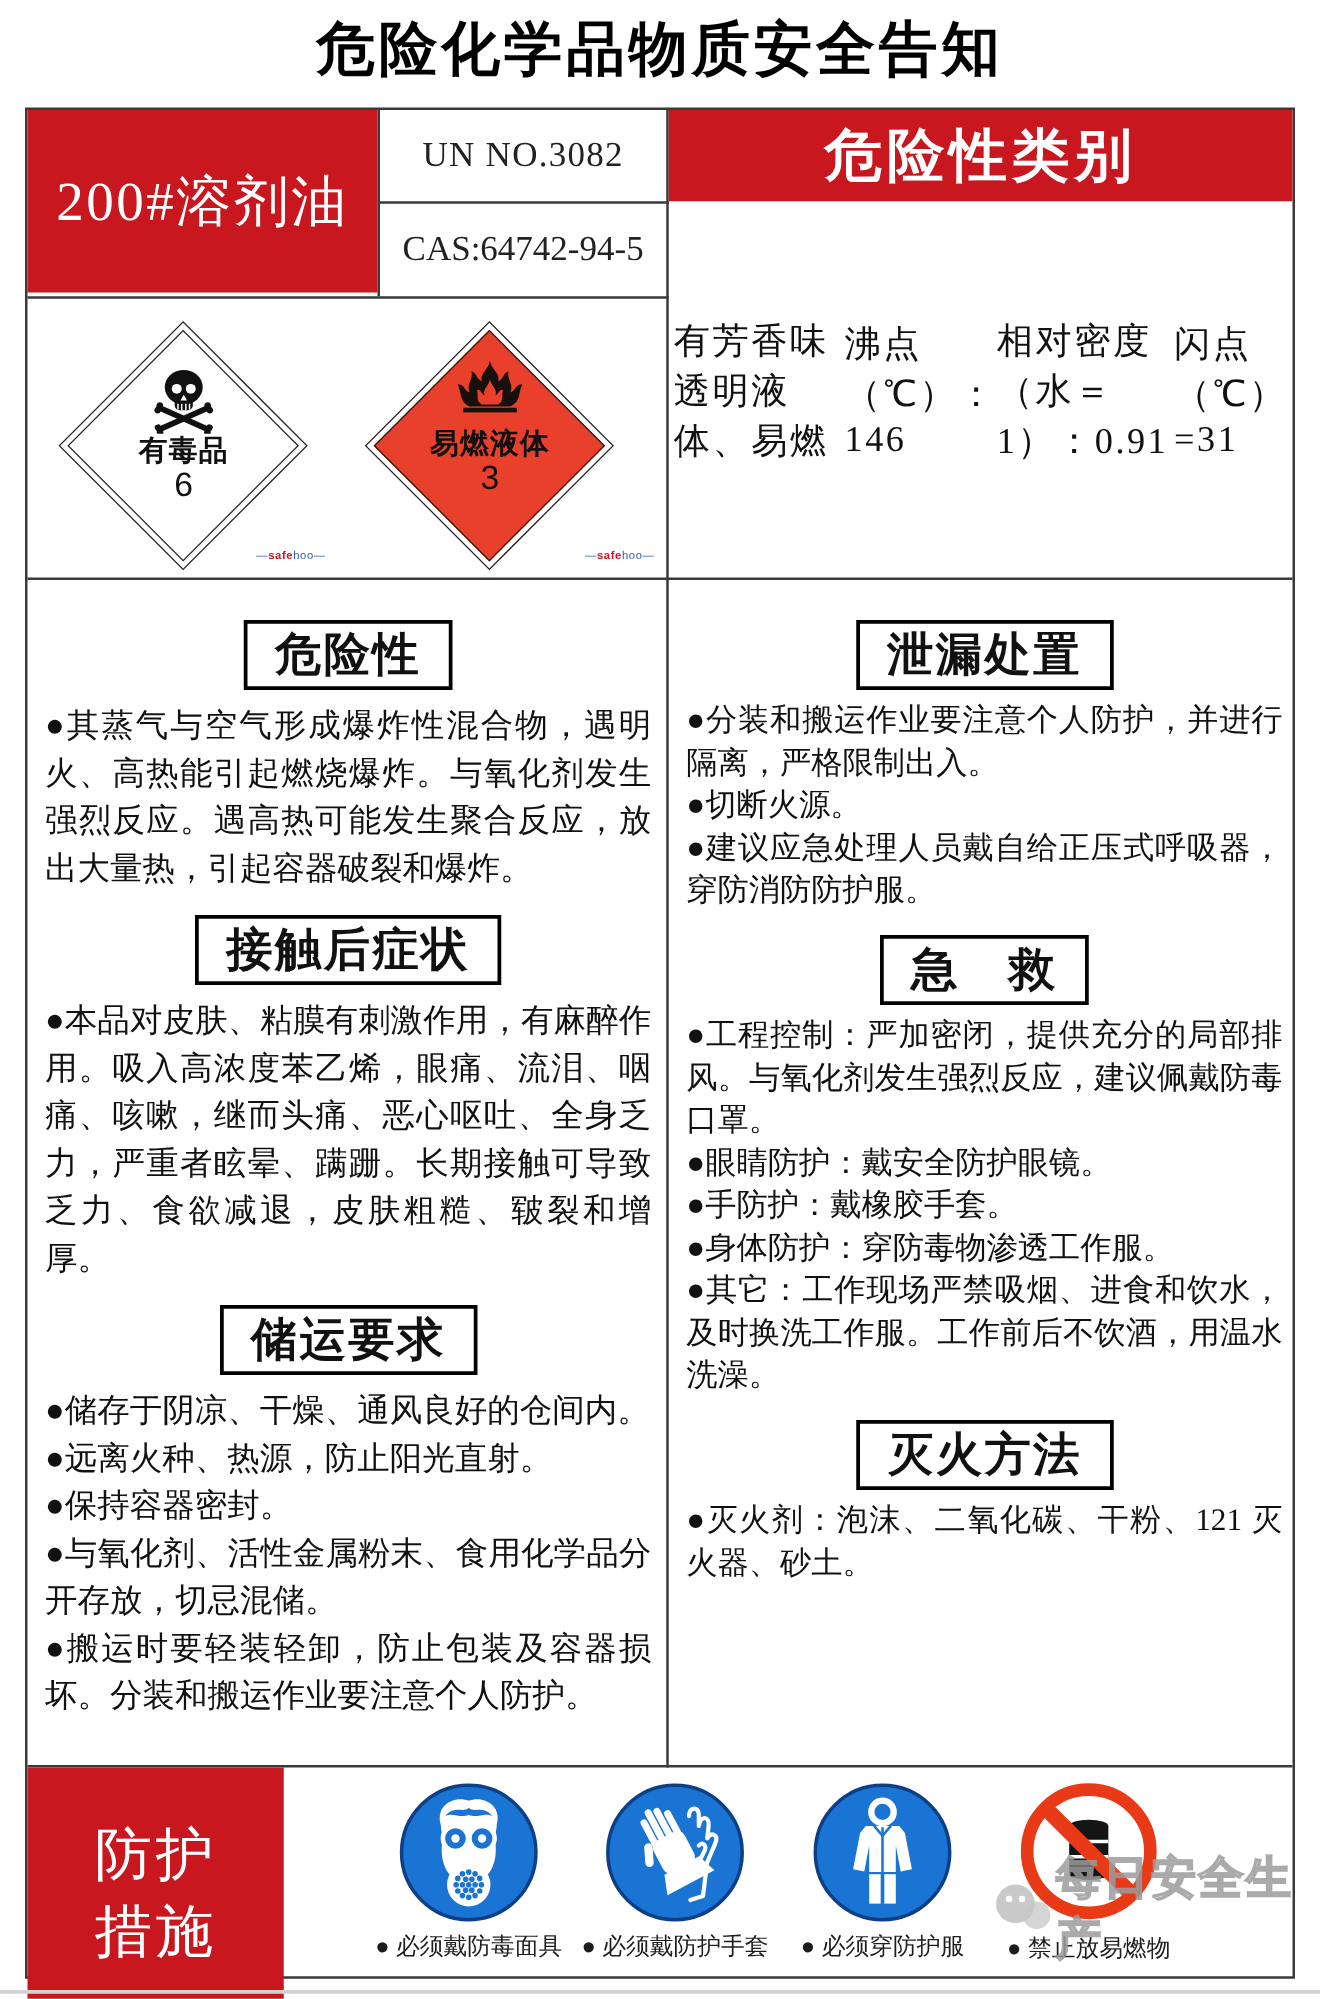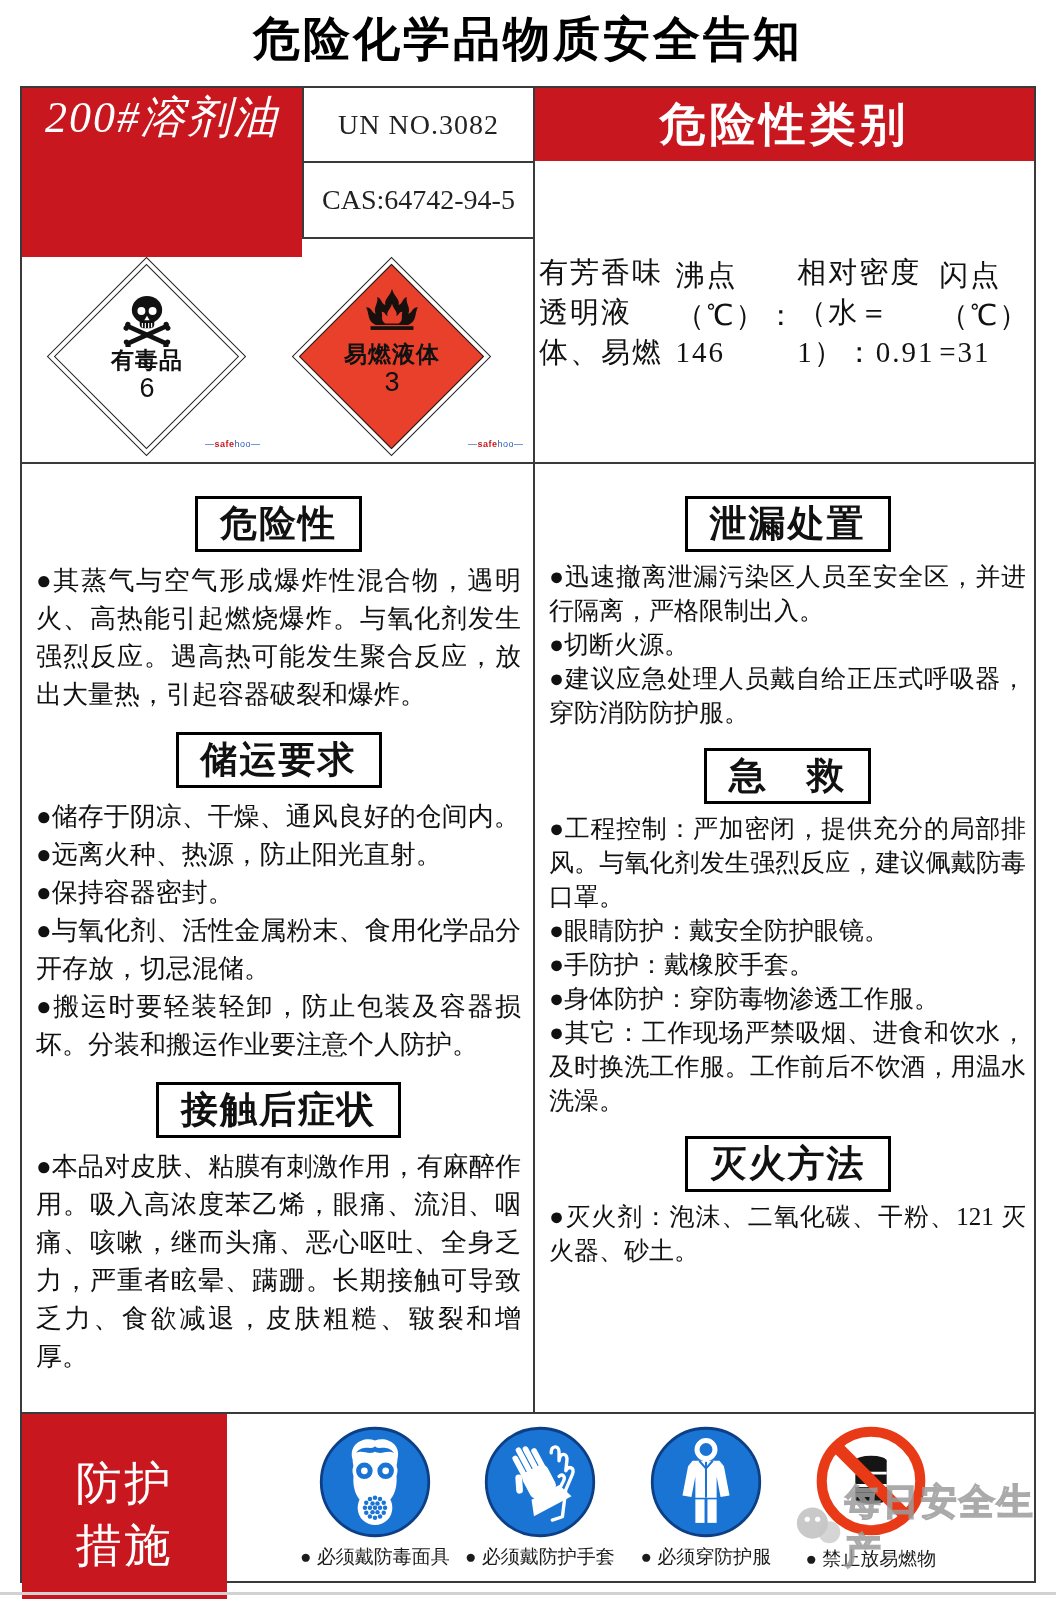--- a/index.html
+++ b/index.html
@@ -14,23 +14,23 @@
     font-weight:bold; font-size:47px; letter-spacing:3px; color:#000;
   }
   .table {
     position:absolute; left:20px; top:86px; width:1016px; height:1497px;
     border:2px solid #3a3a3a; background:#fff;
   }
   .line { position:absolute; background:#3a3a3a; }
   .red-cell { background:#c8171e; color:#fff; }
   
   .product-cell {
-    position:absolute; left:0; top:0; width:280px; height:169px;
-    display:flex; justify-content:center;
-    font-size:44px; font-style:italic; letter-spacing:2px;
+    position:absolute; left:0; top:0; width:280px; height:146px;
+    display:flex; align-items:center; justify-content:center;
+    font-size:44px; letter-spacing:2px;
   }
   .un-cell, .cas-cell {
     position:absolute; left:282px; width:229px; display:flex;
     align-items:center; justify-content:center; font-size:28px; color:#222;
   }
   .un-cell { top:0; height:73px; letter-spacing:1px; }
   .cas-cell { top:75px; height:74px; }
   .hazard-class-title {
     position:absolute; left:513px; top:0; width:499px; height:73px;
     display:flex; align-items:center; justify-content:center;
@@ -199,37 +199,37 @@
     </div>
   </div>
   <div class="safehoo" style="left:446px; top:351px;">—<b>safe</b>hoo—</div>
 
   <div class="col col-left">
     <div class="sec">
       <div class="sec-head-row"><span class="sec-head">危险性</span></div>
       <p>●其蒸气与空气形成爆炸性混合物，遇明火、高热能引起燃烧爆炸。与氧化剂发生强烈反应。遇高热可能发生聚合反应，放出大量热，引起容器破裂和爆炸。</p>
     </div>
     <div class="sec">
+      <div class="sec-head-row"><span class="sec-head">接触后症状</span></div>
+      <p>●本品对皮肤、粘膜有刺激作用，有麻醉作用。吸入高浓度苯乙烯，眼痛、流泪、咽痛、咳嗽，继而头痛、恶心呕吐、全身乏力，严重者眩晕、蹒跚。长期接触可导致乏力、食欲减退，皮肤粗糙、皲裂和增厚。</p>
+    </div>
+    <div class="sec">
       <div class="sec-head-row" style="margin-top:14px;"><span class="sec-head">储运要求</span></div>
       <p>●储存于阴凉、干燥、通风良好的仓间内。</p>
       <p style="margin-top:0;">●远离火种、热源，防止阳光直射。</p>
       <p style="margin-top:0;">●保持容器密封。</p>
       <p style="margin-top:0;">●与氧化剂、活性金属粉末、食用化学品分开存放，切忌混储。</p>
       <p style="margin-top:0;">●搬运时要轻装轻卸，防止包装及容器损坏。分装和搬运作业要注意个人防护。</p>
     </div>
-    <div class="sec">
-      <div class="sec-head-row"><span class="sec-head">接触后症状</span></div>
-      <p>●本品对皮肤、粘膜有刺激作用，有麻醉作用。吸入高浓度苯乙烯，眼痛、流泪、咽痛、咳嗽，继而头痛、恶心呕吐、全身乏力，严重者眩晕、蹒跚。长期接触可导致乏力、食欲减退，皮肤粗糙、皲裂和增厚。</p>
-    </div>
   </div>
 
   <div class="col col-right">
     <div class="sec">
       <div class="sec-head-row"><span class="sec-head">泄漏处置</span></div>
-      <p>●迅速撤离泄漏污染区人员至安全区，并进行隔离，严格限制出入。</p>
+      <p>●分装和搬运作业要注意个人防护，并进行隔离，严格限制出入。</p>
       <p style="margin-top:0;">●切断火源。</p>
       <p style="margin-top:0;">●建议应急处理人员戴自给正压式呼吸器，穿防消防防护服。</p>
     </div>
     <div class="sec">
       <div class="sec-head-row"><span class="sec-head">急　救</span></div>
       <p>●工程控制：严加密闭，提供充分的局部排风。与氧化剂发生强烈反应，建议佩戴防毒口罩。</p>
       <p style="margin-top:0;">●眼睛防护：戴安全防护眼镜。</p>
       <p style="margin-top:0;">●手防护：戴橡胶手套。</p>
       <p style="margin-top:0;">●身体防护：穿防毒物渗透工作服。</p>
       <p style="margin-top:0;">●其它：工作现场严禁吸烟、进食和饮水，及时换洗工作服。工作前后不饮酒，用温水洗澡。</p>

